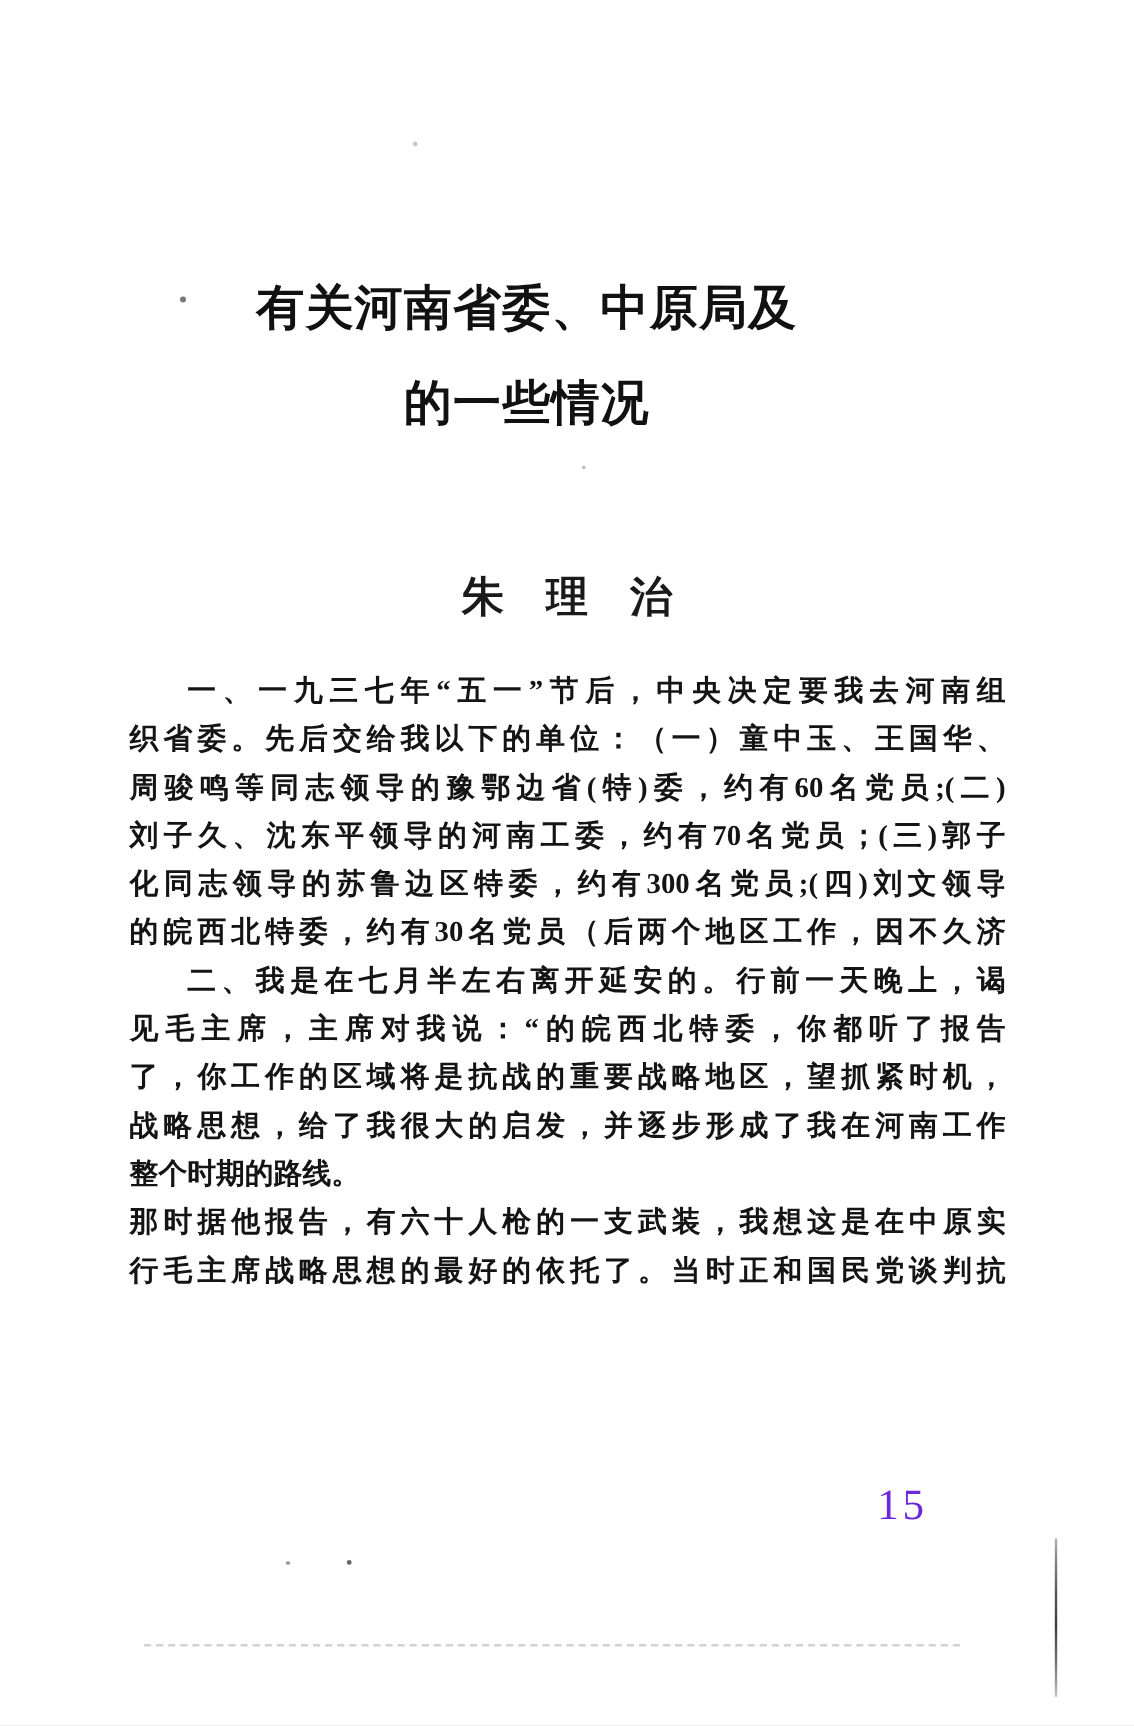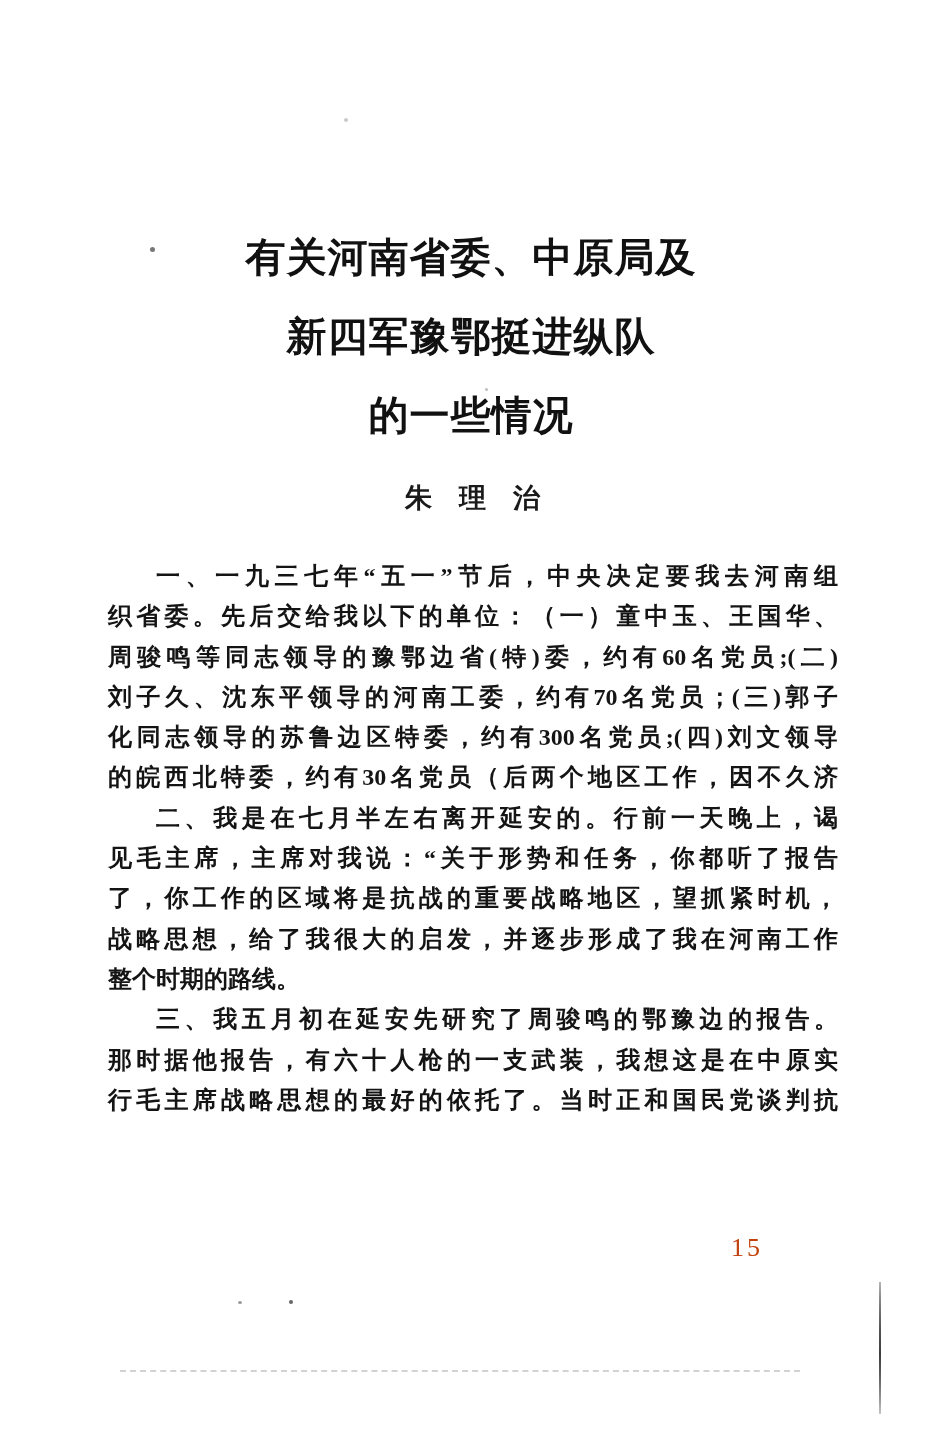--- a/index.html
+++ b/index.html
@@ -21,29 +21,28 @@
     top: 218px;
     left: 0;
     width: 878px;
     text-align: center;
     font-family: "Liberation Sans", "DejaVu Sans", sans-serif;
     font-weight: 900;
     font-size: 40px;
     line-height: 79px;
     letter-spacing: 1px;
     color: #111111;
-    padding-left: 32px;
   }
   .author-line {
     position: absolute;
     top: 474px;
     left: 0;
     width: 945px;
     text-align: center;
-    font-size: 27px;
+    font-size: 35px;
     line-height: 48px;
     font-weight: 600;
     color: #1a1a1a;
   }
   .body-block {
     position: absolute;
     top: 556px;
     left: 108px;
     width: 730px;
     font-size: 24px;
@@ -57,24 +56,24 @@
     white-space: nowrap;
     height: 40.3px;
     overflow: visible;
   }
   .body-line.indent { text-indent: 48px; }
   .body-line.no-justify { text-align-last: left; }
   .page-number {
     position: absolute;
     top: 1233px;
     left: 731px;
-    font-size: 26px;
+    font-size: 36px;
     letter-spacing: 3px;
     font-weight: 500;
-    color: #c2410c;
+    color: #6d28d9;
   }
   
   .speck {
     position: absolute;
     background: #777;
     border-radius: 50%;
   }
   .speck.s1 { left: 150px; top: 247px; width: 5px; height: 5px; }
   .speck.s2 { left: 344px; top: 118px; width: 4px; height: 4px; background: #c9c9c9; }
   .speck.s3 { left: 485px; top: 388px; width: 3px; height: 3px; background: #bdbdbd; }
@@ -100,39 +99,37 @@
       #6a6a6a 75%, #9a9a9a 90%, #c5c5c5 100%);
   }
 </style>
 </head>
 <body>
 
 <div class="page">
 
   <div class="title-block">
     <div>有关河南省委、中原局及</div>
-    <div>新四军豫鄂挺进纵队</div>
     <div>的一些情况</div>
   </div>
 
   <div class="author-line">朱　理　治</div>
 
   <div class="body-block">
     <div class="body-line indent">一、一九三七年“五一”节后，中央决定要我去河南组</div>
     <div class="body-line">织省委。先后交给我以下的单位：（一）童中玉、王国华、</div>
     <div class="body-line">周骏鸣等同志领导的豫鄂边省(特)委，约有60名党员;(二)</div>
     <div class="body-line">刘子久、沈东平领导的河南工委，约有70名党员；(三)郭子</div>
     <div class="body-line">化同志领导的苏鲁边区特委，约有300名党员;(四)刘文领导</div>
     <div class="body-line">的皖西北特委，约有30名党员（后两个地区工作，因不久济</div>
     <div class="body-line indent">二、我是在七月半左右离开延安的。行前一天晚上，谒</div>
-    <div class="body-line">见毛主席，主席对我说：“关于形势和任务，你都听了报告</div>
+    <div class="body-line">见毛主席，主席对我说：“的皖西北特委，你都听了报告</div>
     <div class="body-line">了，你工作的区域将是抗战的重要战略地区，望抓紧时机，</div>
     <div class="body-line">战略思想，给了我很大的启发，并逐步形成了我在河南工作</div>
     <div class="body-line no-justify">整个时期的路线。</div>
-    <div class="body-line indent">三、我五月初在延安先研究了周骏鸣的鄂豫边的报告。</div>
     <div class="body-line">那时据他报告，有六十人枪的一支武装，我想这是在中原实</div>
     <div class="body-line">行毛主席战略思想的最好的依托了。当时正和国民党谈判抗</div>
   </div>
 
   <div class="page-number">15</div>
 
   <div class="speck s1"></div>
   <div class="speck s2"></div>
   <div class="speck s3"></div>
   <div class="speck s4"></div>

